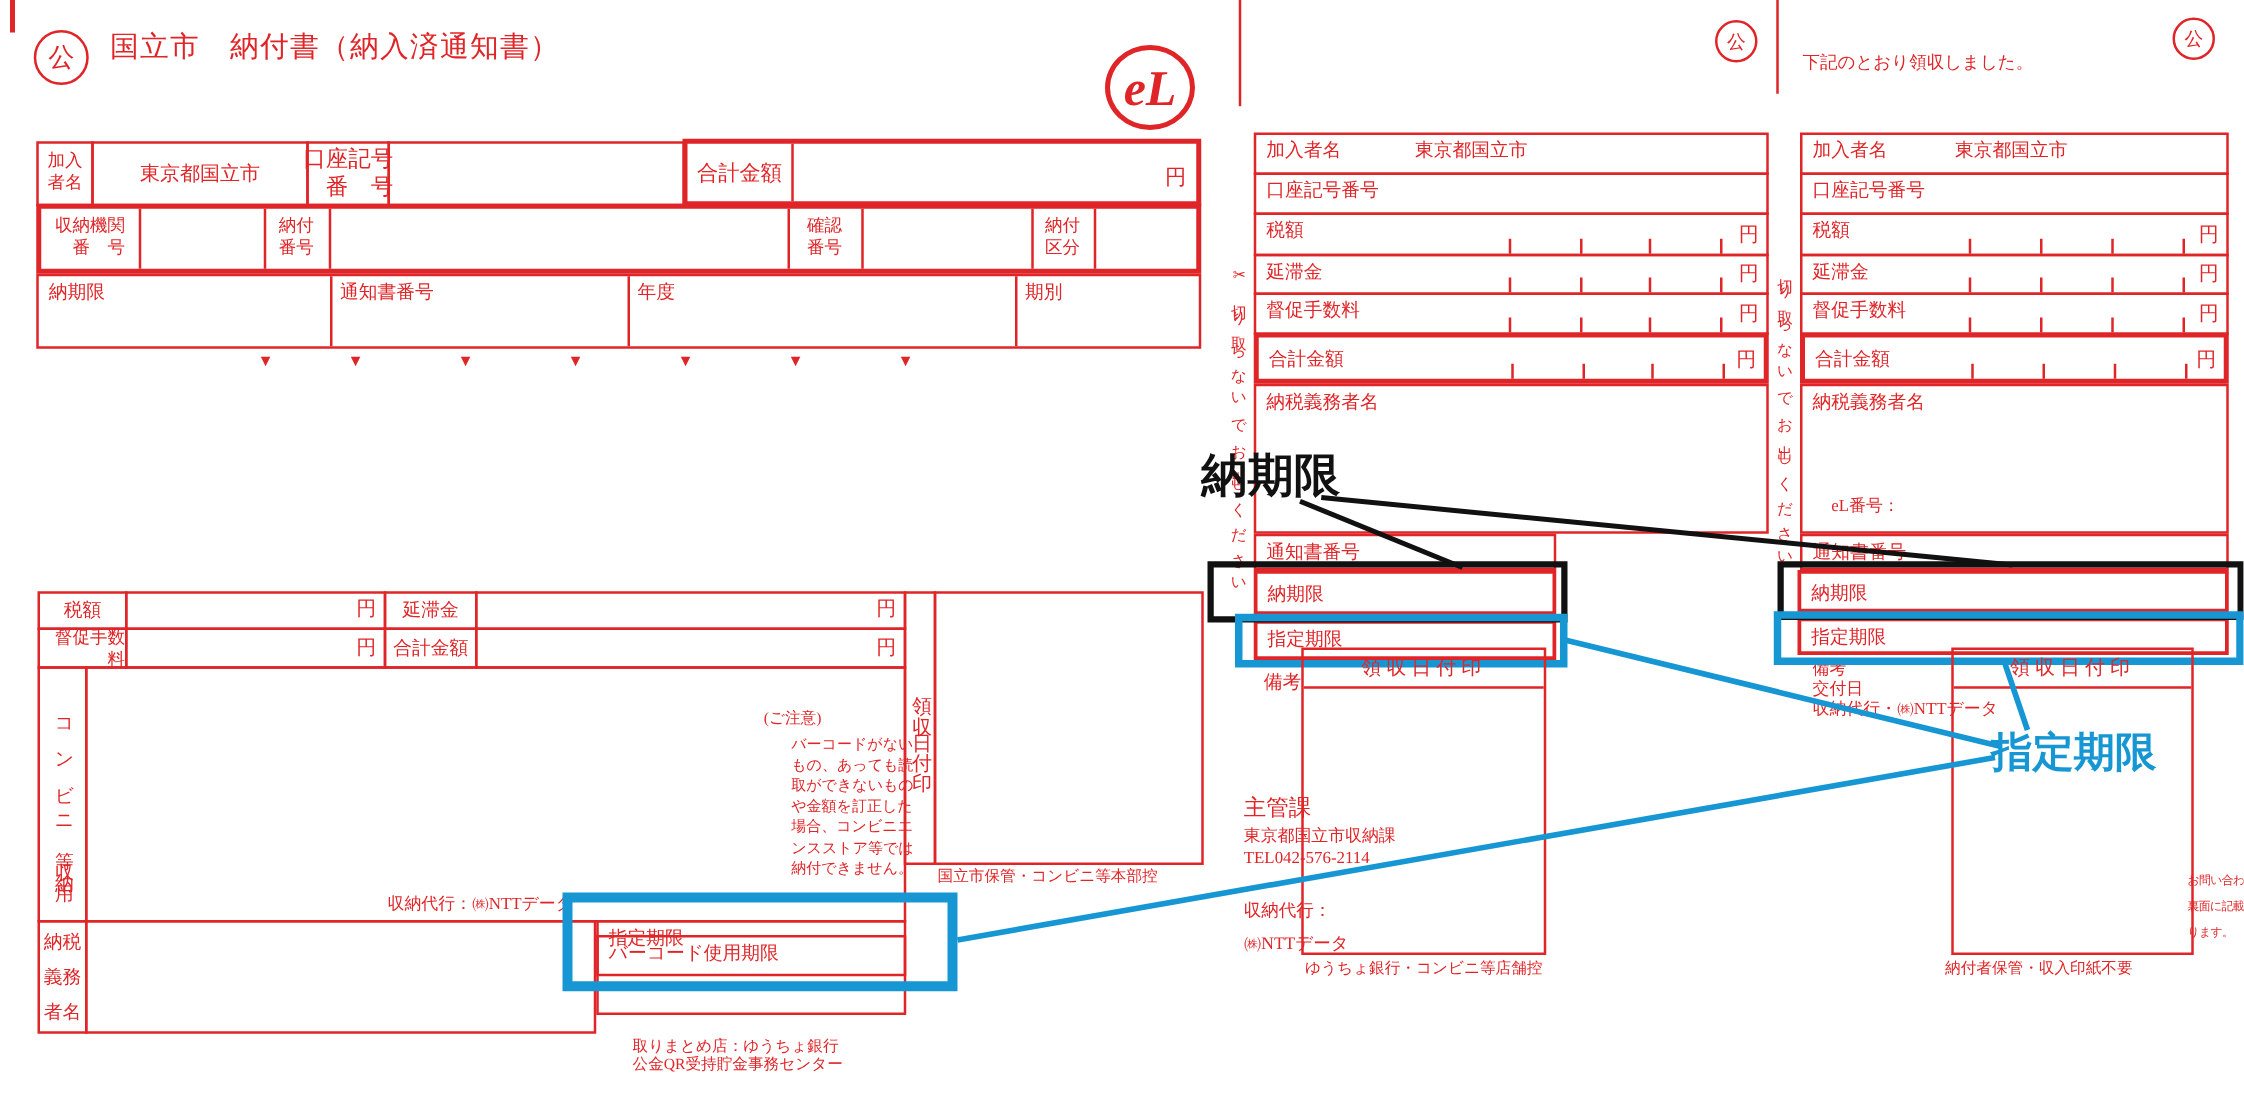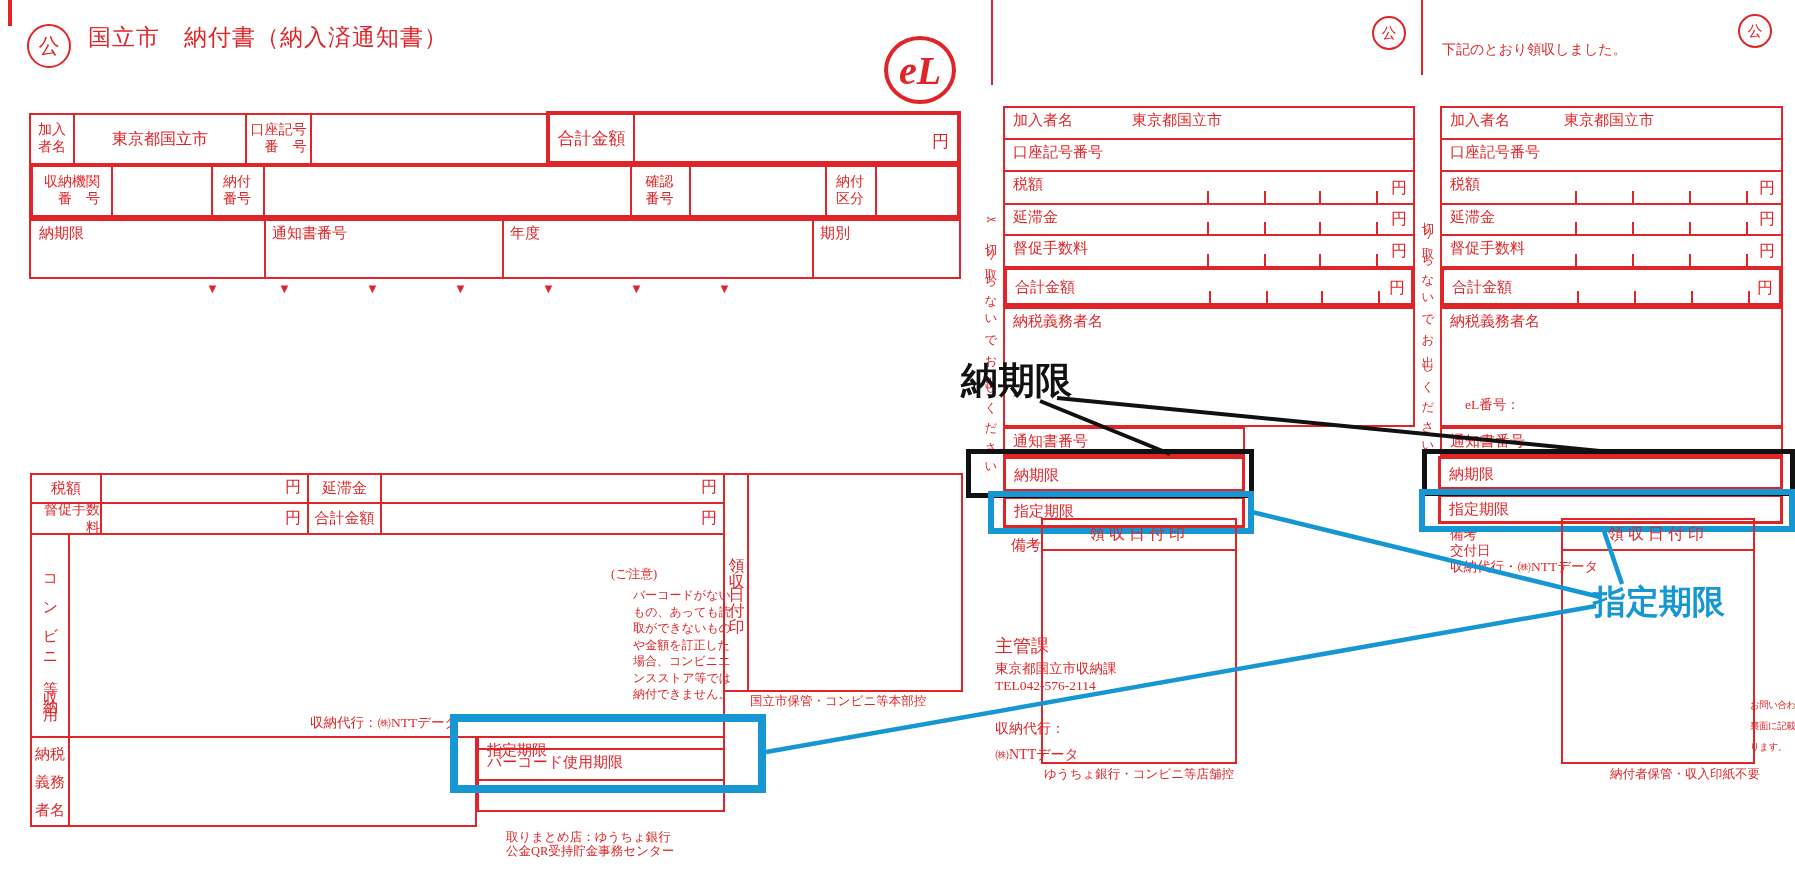--- a/index.html
+++ b/index.html
@@ -33,21 +33,21 @@
       <span>公</span>
     </div>
   <div class="a" style="left:88px;top:22px;font-size:23px;letter-spacing:1px;">国立市　納付書（納入済通知書）</div>
   <div class="a circle" style="left:884px;top:36px;width:72px;height:68px;border-width:4px;">
     <span style="font-style:italic;font-weight:700;font-size:40px;">eL</span>
   </div>
 
   <div class="a bd ctr pre" style="left:29px;top:113px;width:46px;height:52px;font-size:14px;line-height:1.2;">加入
 者名</div>
   <div class="a bd ctr" style="left:73px;top:113px;width:174px;height:52px;font-size:16px;">東京都国立市</div>
-  <div class="a bd ctr pre" style="left:245px;top:113px;width:67px;height:52px;font-size:14px;line-height:1.2;">口座記号
+  <div class="a bd ctr pre" style="left:245px;top:113px;width:67px;height:52px;font-size:18px;line-height:1.2;">口座記号
 番　号</div>
   <div class="a bd" style="left:310px;top:113px;width:238px;height:52px;"></div>
   <div class="a bd4" style="left:546px;top:111px;width:415px;height:54px;">
     <div style="position:absolute;left:0;top:0;bottom:0;width:83px;border-right:2px solid var(--red);display:flex;align-items:center;justify-content:center;font-size:17px;">合計金額</div>
     <span style="position:absolute;right:8px;bottom:8px;font-size:17px;">円</span>
   </div>
 
   <div class="a bd4" style="left:29px;top:163px;width:932px;height:56px;">
     <div class="ctr pre" style="position:absolute;left:0;top:0;bottom:0;width:78px;border-right:2px solid var(--red);font-size:14px;line-height:1.2;">収納機関
 番　号</div>
@@ -276,21 +276,21 @@
   <div class="a pre" style="left:1450px;top:527px;font-size:13.5px;line-height:16px;">備考
 交付日
 収納代行・㈱NTTデータ</div>
 
   <div class="a" style="left:1422px;top:449px;width:373px;height:47px;border:5px solid var(--black);"></div>
   <div class="a" style="left:1419px;top:489px;width:376px;height:43px;border:6px solid var(--blue);"></div>
 
   <div class="a bd" style="left:1561px;top:518px;width:194px;height:246px;">
     <div class="stamphead">領収日付印</div>
   </div>
-  <div class="a" style="left:1556px;top:766px;width:204px;text-align:right;font-size:12.5px;">納付者保管・収入印紙不要</div>
+  <div class="a" style="left:1556px;top:766px;width:204px;text-align:left;font-size:12.5px;">納付者保管・収入印紙不要</div>
   <div class="a pre" style="left:1750px;top:695px;font-size:9.5px;line-height:21px;letter-spacing:-0.5px;">お問い合わせ先は
 裏面に記載してお
 ります。</div>
 
   <div class="a annbig" style="left:961px;top:356px;font-size:37px;color:var(--black);">納期限</div>
   <div class="a annbig" style="left:1593px;top:580px;font-size:33px;color:var(--blue);">指定期限</div>
 
   <svg class="overlay" width="1795" height="891" viewBox="0 0 1795 891">
     <line x1="1040" y1="401" x2="1170" y2="454" stroke="#111" stroke-width="4"></line>
     <line x1="1057" y1="398" x2="1610" y2="452" stroke="#111" stroke-width="4"></line>

